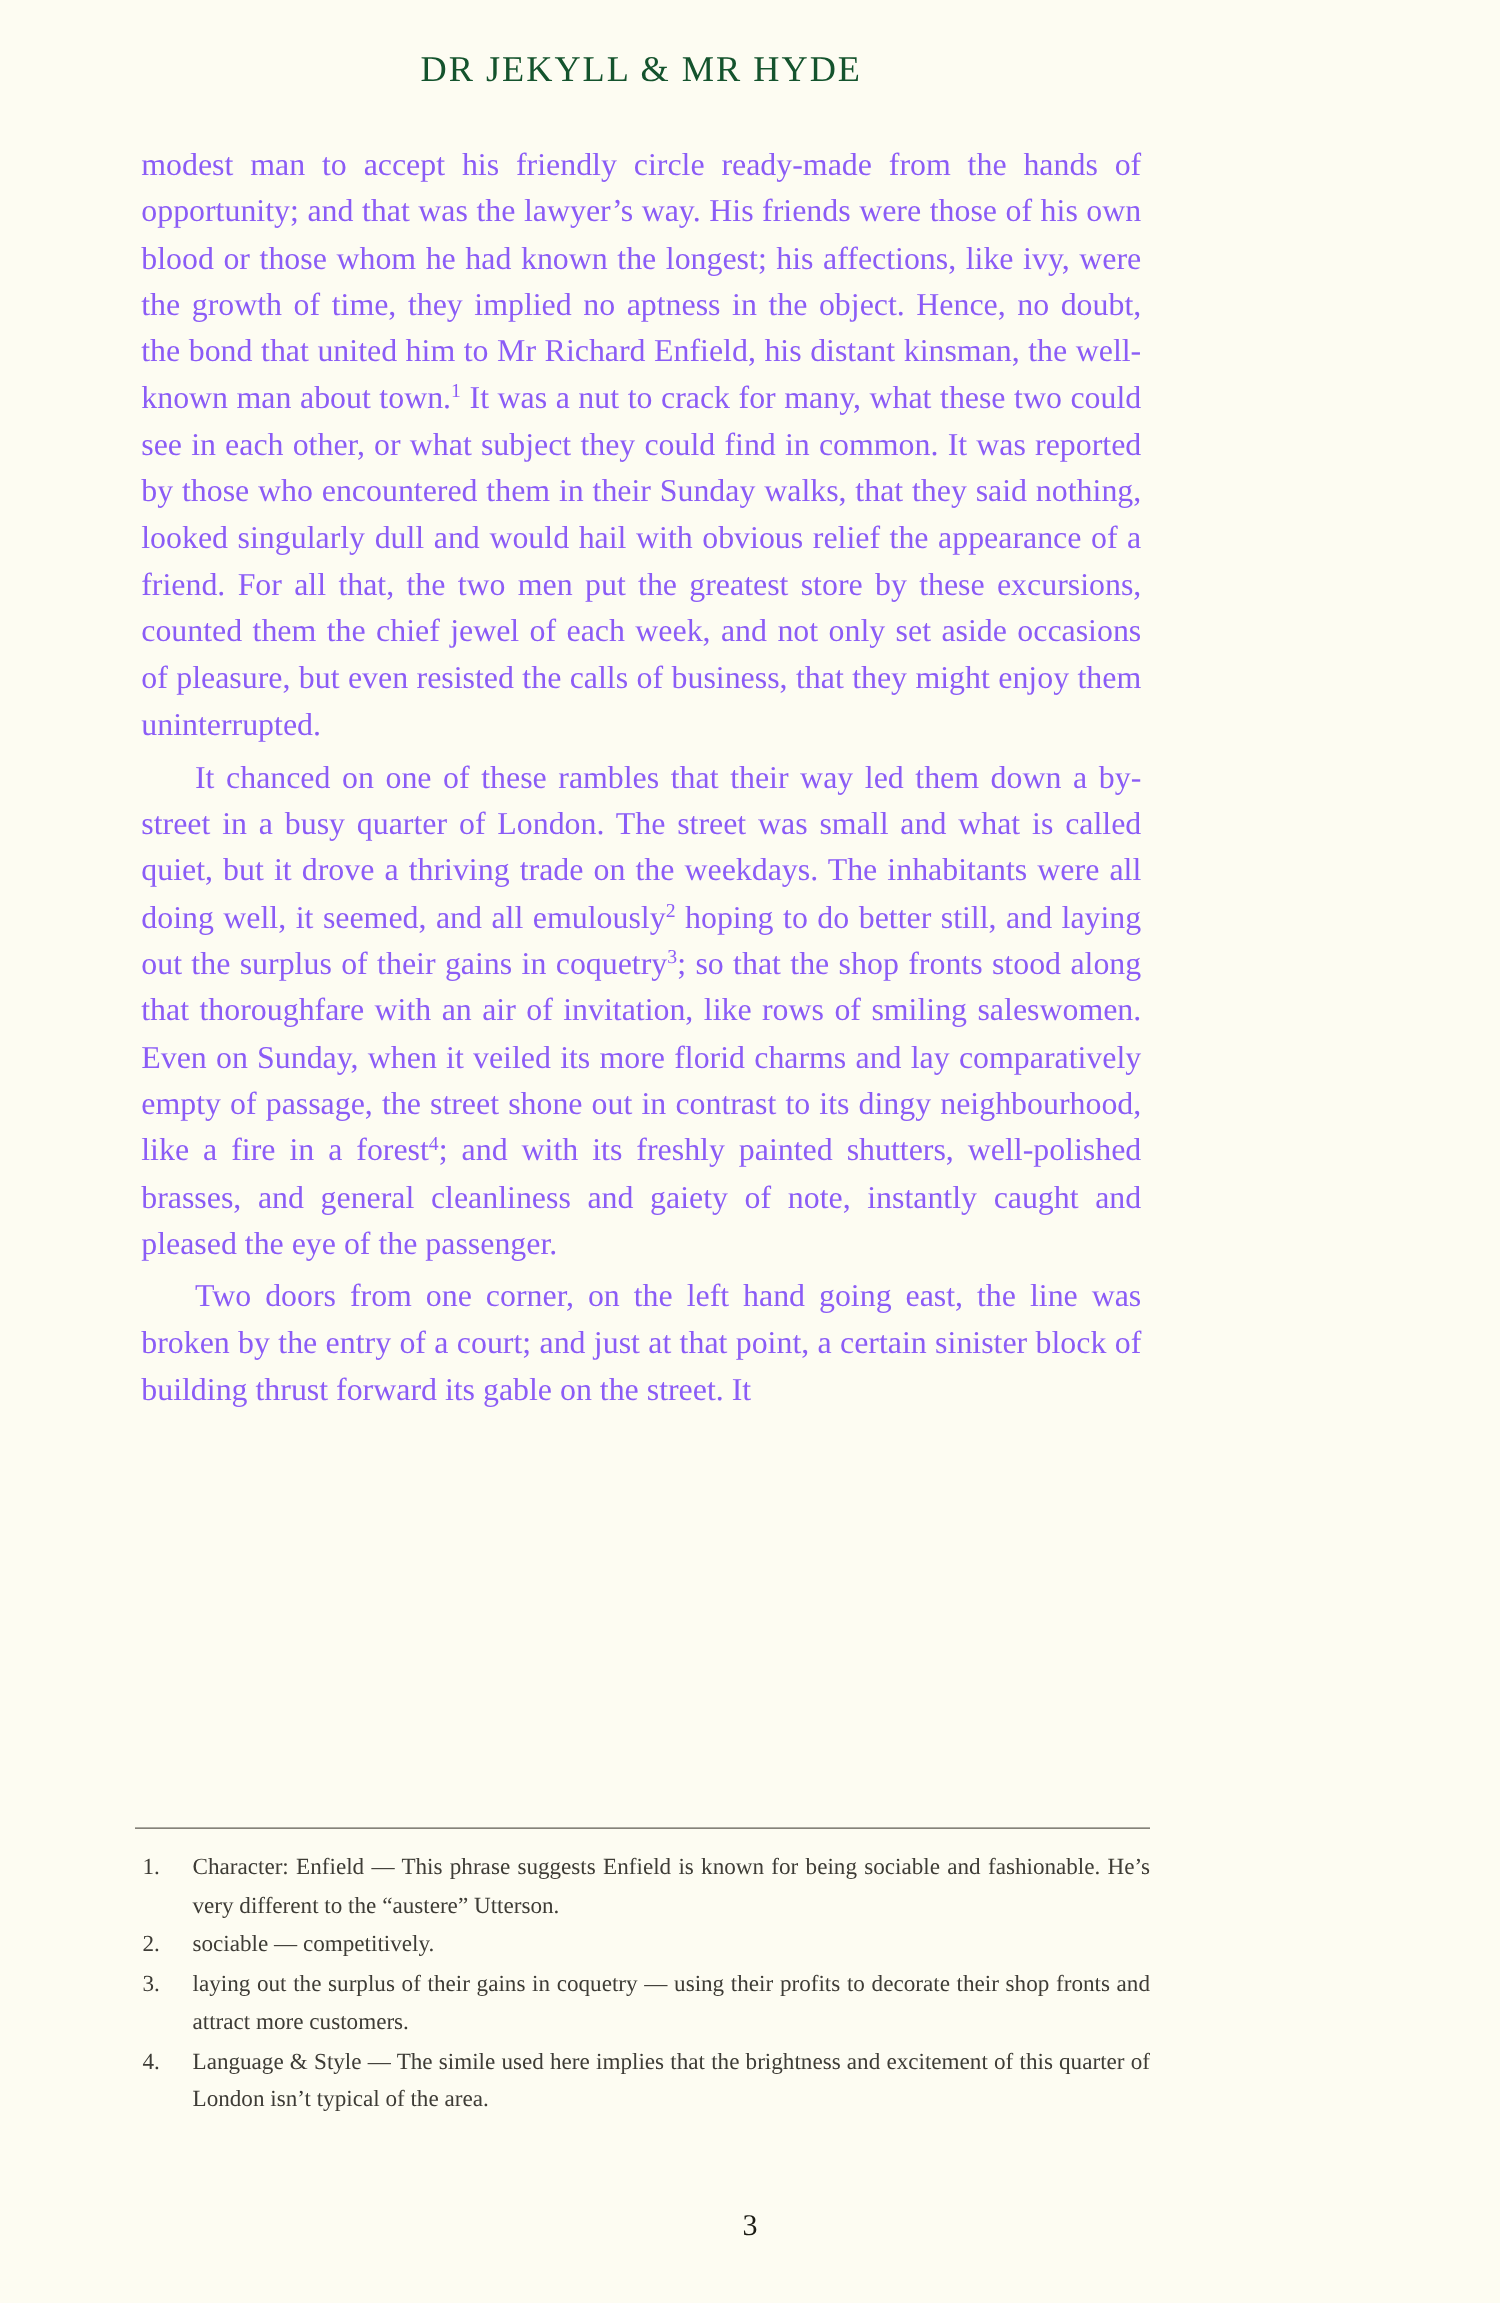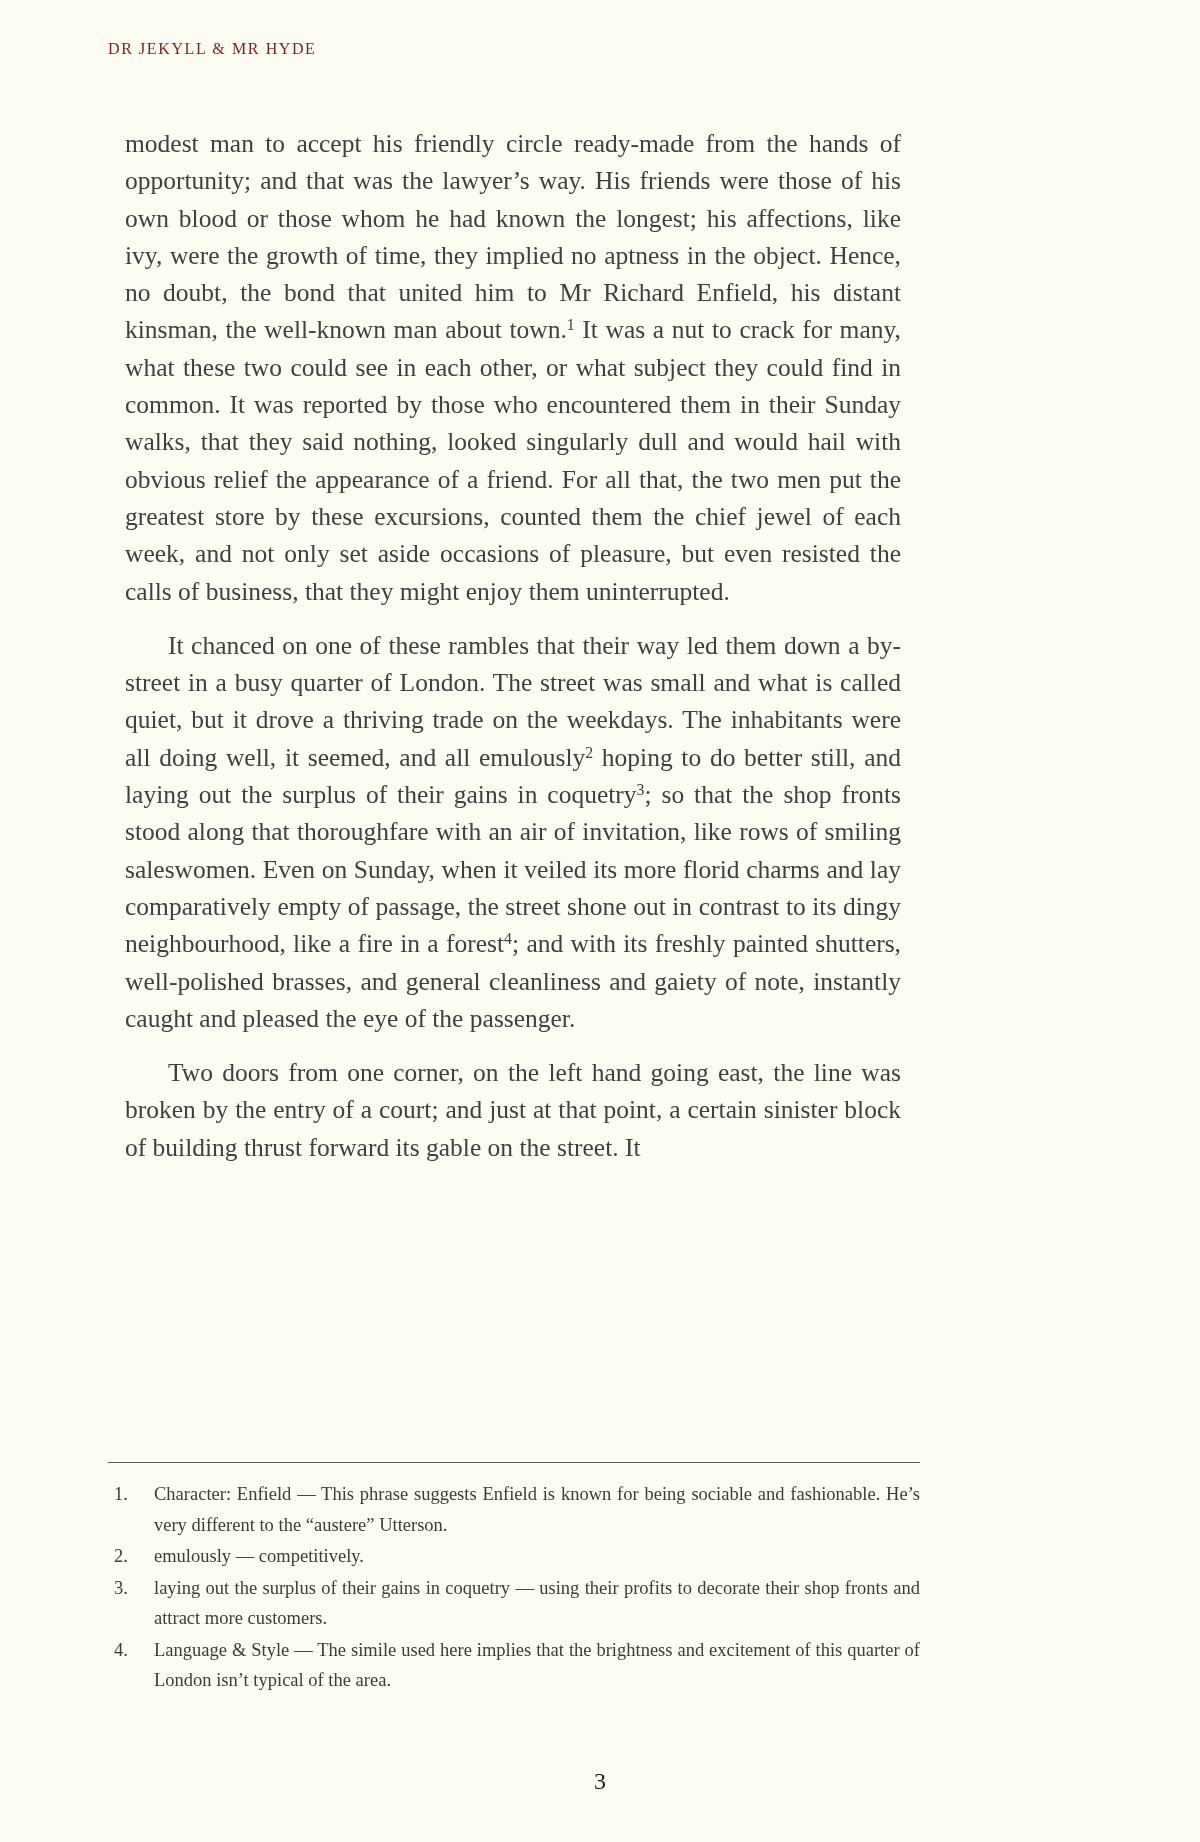--- a/index.html
+++ b/index.html
@@ -23,43 +23,43 @@
     padding: 0;
     background: #fdfcf2;
   }
 
   
   .running-head {
     position: absolute;
     top: 40px;
     left: 108px;
     width: 810px;
-    text-align: left;
-    font-size: 16px;
+    text-align: center;
+    font-size: 29px;
     letter-spacing: 1.6px;
-    color: #7f1d1d;
+    color: #14532d;
     font-family: "Liberation Serif", "DejaVu Serif", serif;
     white-space: nowrap;
   }
 
   
   .textblock {
     position: absolute;
     top: 108px;
     left: 108px;
     width: 810px;
   }
 
   .para {
-    margin: 17px;
+    margin: 5px;
     text-align: justify;
     text-justify: inter-word;
     font-size: 25.5px;
     line-height: 37.3px;
-    color: #404040;
+    color: #8b5cf6;
     hyphens: none;
   }
   .para.indent {
     text-indent: 43px;
   }
   .para + .para {
     margin-top: 0;
   }
 
   sup.fnref {
@@ -136,21 +136,21 @@
 
   <div class="footnotes">
     <hr class="fn-rule" style="border-top-color: rgb(93, 90, 82);">
     <ul class="fn-list">
       <li class="fn-item">
         <span class="fn-num">1.</span>
         <span class="fn-text">Character: Enfield — This phrase suggests Enfield is known for being sociable and fashionable.  He’s very different to the “austere” Utterson.</span>
       </li>
       <li class="fn-item">
         <span class="fn-num">2.</span>
-        <span class="fn-text">emulously — competitively.</span>
+        <span class="fn-text">sociable — competitively.</span>
       </li>
       <li class="fn-item">
         <span class="fn-num">3.</span>
         <span class="fn-text">laying out the surplus of their gains in coquetry — using their profits to decorate their shop fronts and attract more customers.</span>
       </li>
       <li class="fn-item">
         <span class="fn-num">4.</span>
         <span class="fn-text">Language &amp; Style — The simile used here implies that the brightness and excitement of this quarter of London isn’t typical of the area.</span>
       </li>
     </ul>

